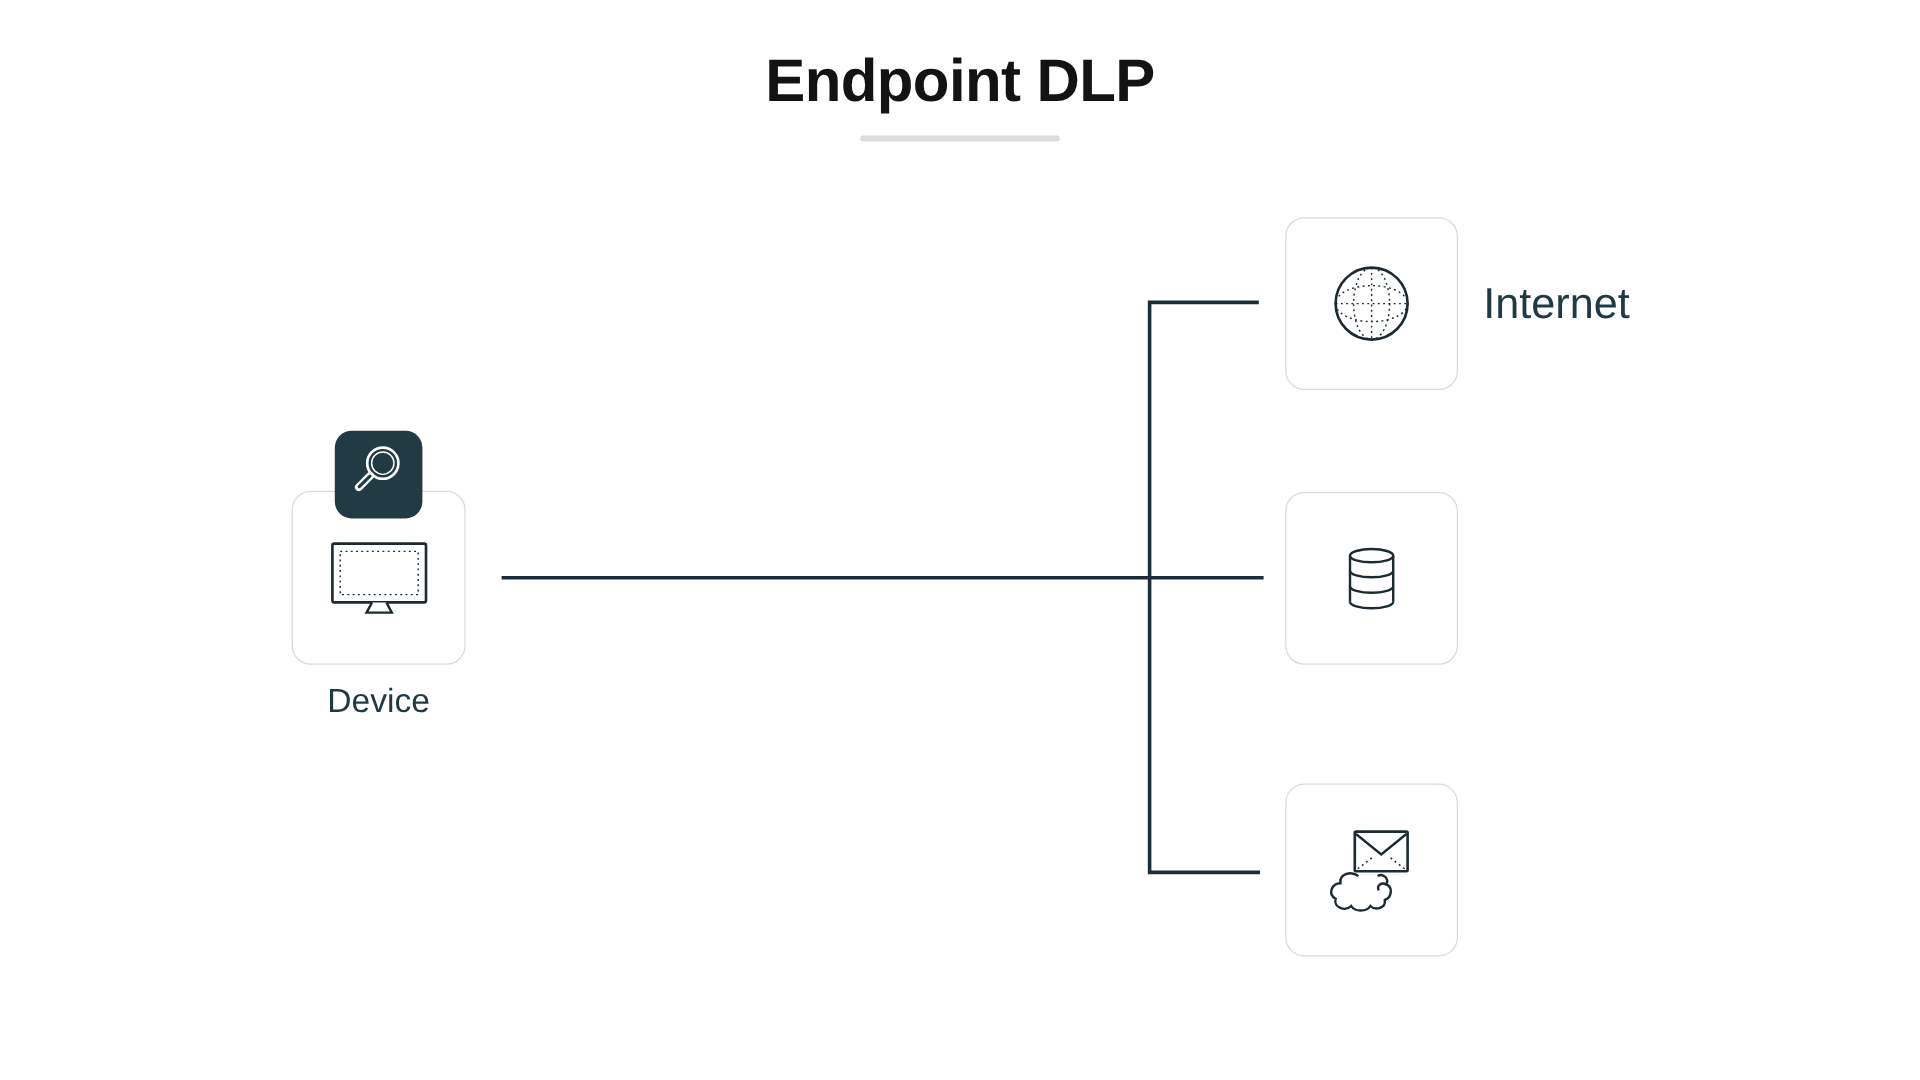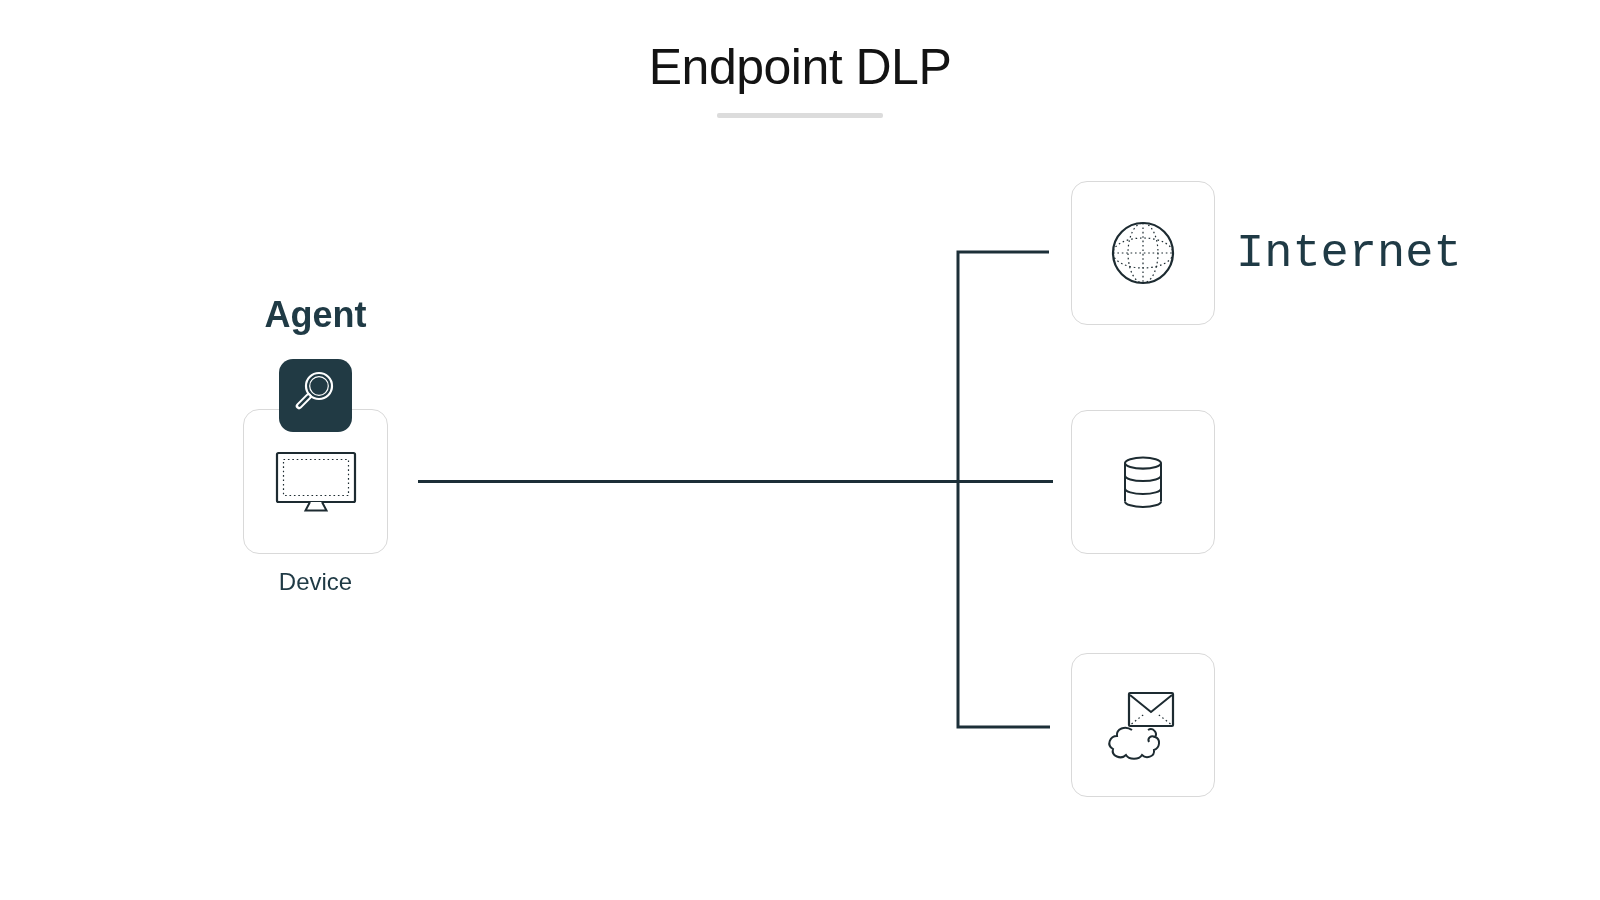--- a/index.html
+++ b/index.html
@@ -9,21 +9,21 @@
   }
   *{box-sizing:border-box;margin:0;padding:0}
   html,body{background:#f4f4f4}
   body{font-family:"Liberation Sans", sans-serif;}
   .canvas{
     position:relative;width:1600px;height:900px;background:var(--bg);
     overflow:hidden;margin:0 auto;
   }
   .page-title{
     position:absolute;left:0;top:38px;width:1600px;text-align:center;
-    font-size:50px;font-weight:normal;letter-spacing:-0.5px;color:var(--title);
+    font-size:50px;font-weight:bold;letter-spacing:-0.5px;color:var(--title);
   }
   .title-underline{
     position:absolute;left:717px;top:113px;width:166px;height:5px;
     background:var(--underline);border-radius:2px;
   }
   .connectors{position:absolute;left:0;top:0;pointer-events:none;}
   .card{
     position:absolute;background:#fff;border:1.5px solid var(--box-border);
     border-radius:16px;display:flex;align-items:center;justify-content:center;
   }
@@ -32,50 +32,49 @@
     position:absolute;left:279px;top:359px;width:73px;height:73px;
     background:var(--badge);border-radius:14px;z-index:2;
     display:flex;align-items:center;justify-content:center;
   }
   .agent-label{
     position:absolute;left:203px;top:294px;width:225px;text-align:center;
     font-size:36px;font-weight:bold;color:var(--ink);
   }
   .device-label{
     position:absolute;left:203px;top:568px;width:225px;text-align:center;
-    font-size:24px;color:var(--ink);
+    font-size:28px;color:var(--ink);
   }
   .target-card{left:1071px;width:144px;height:144px;}
   .card-internet{top:181px}
   .card-database{top:410px}
   .card-email{top:653px}
   .target-label{
     position:absolute;left:1236px;width:360px;height:144px;
-    display:flex;align-items:center;font-size:47px;color:var(--ink);font-family:Liberation Mono, monospace;
+    display:flex;align-items:center;font-size:36px;color:var(--ink);
   }
   .label-internet{top:181px}
   .label-database{top:410px}
   .label-email{top:653px}
   svg .solid{fill:none;stroke:var(--icon);stroke-width:2.2;}
   svg .dotted{fill:none;stroke:var(--icon);stroke-width:1.2;stroke-dasharray:1.6 2.8;}
 </style>
 </head>
 <body>
 
 <div class="canvas">
 
   <h1 class="page-title">Endpoint DLP</h1>
   <div class="title-underline"></div>
 
   <svg class="connectors" width="1600" height="900" viewBox="0 0 1600 900" aria-hidden="true">
     <path d="M418 481.5 H1053" fill="none" stroke="var(--line)" stroke-width="3"></path>
     <path d="M1049 252 H958 V727 H1050" fill="none" stroke="var(--line)" stroke-width="3"></path>
   </svg>
 
-  <div class="agent-label">Agent</div>
   <div class="agent-badge">
     <svg width="73" height="73" viewBox="0 0 73 73">
       <circle cx="40" cy="27" r="13" fill="none" stroke="#ffffff" stroke-width="2.2"></circle>
       <circle cx="40" cy="27" r="9.3" fill="none" stroke="#ffffff" stroke-width="1.2"></circle>
       <line x1="29.5" y1="37.5" x2="20" y2="47" stroke="#ffffff" stroke-width="6.5" stroke-linecap="round"></line>
       <line x1="29.3" y1="37.7" x2="20.4" y2="46.6" stroke="var(--badge)" stroke-width="2.6" stroke-linecap="round"></line>
     </svg>
   </div>
 
   <div class="card device-card">

